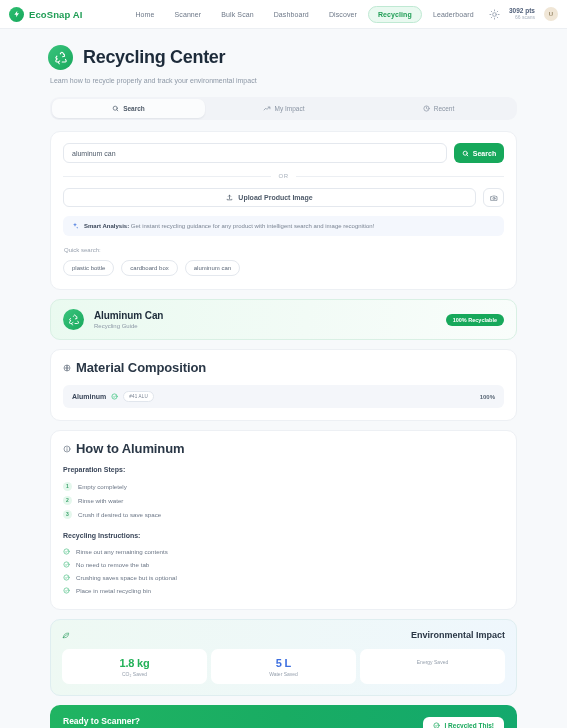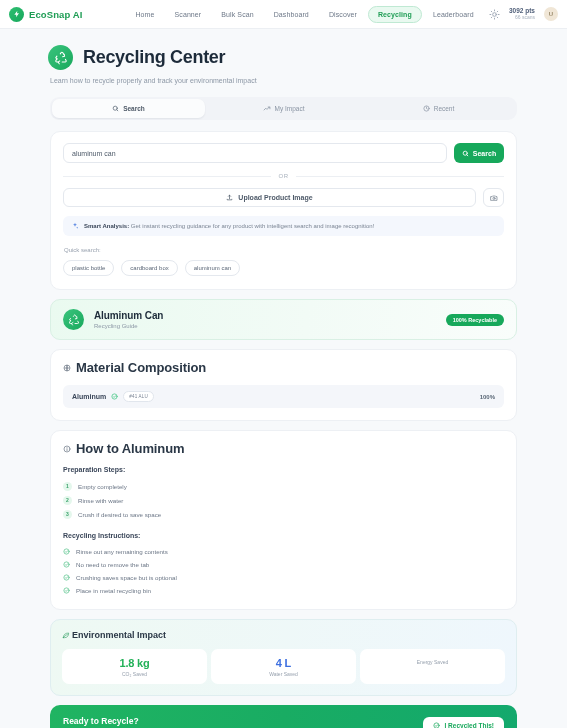--- a/index.html
+++ b/index.html
@@ -172,21 +172,21 @@
   .instr li { display:flex; align-items:center; gap:6px; padding:3px 0; }
   .instr .ic { color:#4cbf84; font-size:7px; display:flex;}
   .instr span.t { font-size:6.2px; color:#6b7686; }
 
   
   .impact-card {
     background: linear-gradient(100deg,#eef9f3 0%,#eff7fd 100%);
     border:1px solid #dfeef0; border-radius:10px; padding:10px 11px 11px 11px;
     margin-bottom:9px;
   }
-  .impact-h { display:flex; align-items:center; gap:2px; margin-bottom:9px;}
+  .impact-h { display:flex; align-items:center; gap:16px; margin-bottom:9px;justify-content:space-between;}
   .impact-h .ic { color:#3aa36a; font-size:8px; display:flex;}
   .impact-h h3 { font-size:9px; font-weight:700; color:#2a3746; }
   .impact-grid { display:flex; gap:4px; }
   .impact-box {
     flex:1; background:#fff; border-radius:7px; padding:8px 0 7px 0; text-align:center;
   }
   .impact-val { font-size:11px; font-weight:700; letter-spacing:-.2px; }
   .impact-lbl { font-size:5px; color:#97a1ae; margin-top:2px; }
 
   
@@ -470,32 +470,32 @@
             </svg>
         </span>
         <h3>Environmental Impact</h3>
       </div>
       <div class="impact-grid">
         <div class="impact-box">
           <div class="impact-val" style="color:#22b158">1.8 kg</div>
           <div class="impact-lbl">CO₂ Saved</div>
         </div>
         <div class="impact-box">
-          <div class="impact-val" style="color:#3d6fe0">4 L</div>
+          <div class="impact-val" style="color:#3d6fe0">5 L</div>
           <div class="impact-lbl">Water Saved</div>
         </div>
         <div class="impact-box">
           <div class="impact-lbl">Energy Saved</div>
         </div>
       </div>
     </div>
 
     <div class="cta">
       <div>
-        <div class="cta-title">Ready to Recycle?</div>
+        <div class="cta-title">Ready to Scanner?</div>
         <div class="cta-sub">Earn eco-points by recycling this item!</div>
       </div>
       <button class="cta-btn">
         <span class="ic">
           <svg width="7" height="7" viewBox="0 0 24 24" fill="none" stroke="#17a85b" stroke-width="2.4" stroke-linecap="round" stroke-linejoin="round">
               <circle cx="12" cy="12" r="9"></circle>
               <path d="M8 12.5l2.7 2.7L16.5 9"></path>
             </svg>
         </span>
         <span>I Recycled This!</span>

